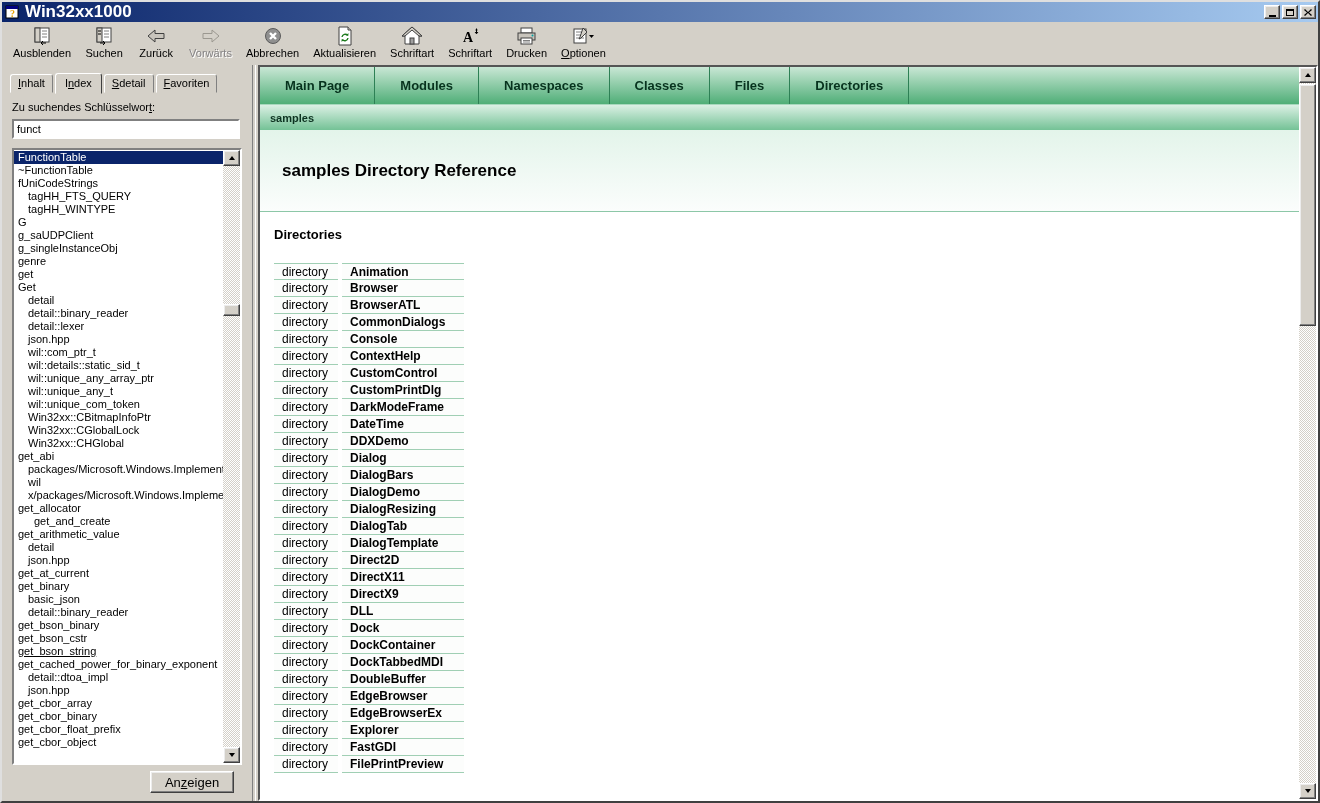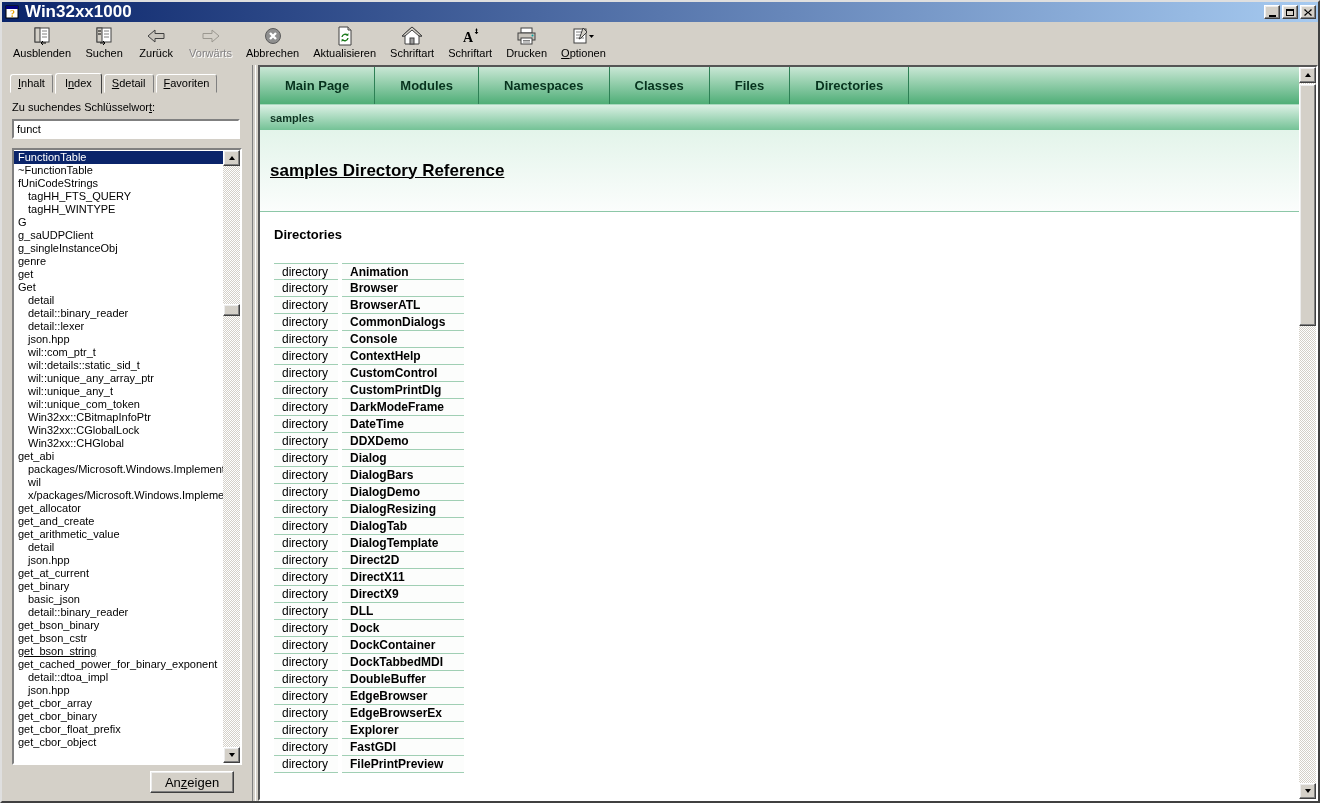--- a/index.html
+++ b/index.html
@@ -63,21 +63,21 @@
     border-left:1px solid #808080;border-right:1px solid #fff;}
   
   .content-pane{flex:1;min-width:0;border:2px solid;border-color:#555 #fff #fff #555;background:#fff;display:flex;}
   .doc-area{flex:1;min-width:0;display:flex;flex-direction:column;background:#fff;overflow:hidden;}
   .nav-tabs{flex:0 0 37px;background:linear-gradient(#c9e7d5,#4fae77);display:flex;}
   .nav-tab{padding:0 25px;line-height:37px;font-size:13px;font-weight:bold;color:#07331e;
     border-right:1px solid #2d8055;white-space:nowrap;}
   .crumb-bar{flex:0 0 26px;background:linear-gradient(#dbf0e4,#74c296);border-top:1px solid #a7d8bd;
     display:flex;align-items:center;font-size:11px;font-weight:bold;color:#0d3321;padding-left:10px;}
   .page-header{flex:0 0 82px;background:linear-gradient(#e3f4ea,#fbfdfc);border-bottom:1px solid #8cc7a7;
-    display:flex;align-items:center;padding-left:10px;text-decoration:underline;}
+    display:flex;align-items:center;padding-left:22px;}
   .page-title{font-size:17px;font-weight:bold;color:#000;margin:0;}
   .doc-body{flex:1;background:#fff;padding:15px 0 0 14px;overflow:hidden;}
   .section-heading{font-size:13px;font-weight:bold;color:#000;margin:0 0 21px 0;}
   .dir-table{border-collapse:separate;border-spacing:4px 0;margin-left:-4px;}
   .dir-table td{height:17px;font-size:12px;padding:0 8px;border-bottom:1px solid #a0cfb4;
     background:#fcfdfc;white-space:nowrap;vertical-align:middle;}
   .dir-table tr:first-child td{border-top:1px solid #a0cfb4;}
   .td-type{width:64px;color:#000;}
   .td-name{min-width:122px;font-weight:bold;color:#000;}
 </style>
@@ -254,21 +254,21 @@
             <div class="list-item" style="padding-left: 14px;">wil::unique_any_t</div>
             <div class="list-item" style="padding-left: 14px;">wil::unique_com_token</div>
             <div class="list-item" style="padding-left: 14px;">Win32xx::CBitmapInfoPtr</div>
             <div class="list-item" style="padding-left: 14px;">Win32xx::CGlobalLock</div>
             <div class="list-item" style="padding-left: 14px;">Win32xx::CHGlobal</div>
             <div class="list-item" style="padding-left: 4px;">get_abi</div>
             <div class="list-item" style="padding-left: 14px;">packages/Microsoft.Windows.Implementa</div>
             <div class="list-item" style="padding-left: 14px;">wil</div>
             <div class="list-item" style="padding-left: 14px;">x/packages/Microsoft.Windows.Implemen</div>
             <div class="list-item" style="padding-left: 4px;">get_allocator</div>
-            <div class="list-item" style="padding-left: 4px;">get_and_create</div>
+            <div class="list-item" style="padding-left: 20px;">get_and_create</div>
             <div class="list-item" style="padding-left: 4px;">get_arithmetic_value</div>
             <div class="list-item" style="padding-left: 14px;">detail</div>
             <div class="list-item" style="padding-left: 14px;">json.hpp</div>
             <div class="list-item" style="padding-left: 4px;">get_at_current</div>
             <div class="list-item" style="padding-left: 4px;">get_binary</div>
             <div class="list-item" style="padding-left: 14px;">basic_json</div>
             <div class="list-item" style="padding-left: 14px;">detail::binary_reader</div>
             <div class="list-item" style="padding-left: 4px;">get_bson_binary</div>
             <div class="list-item" style="padding-left: 4px;">get_bson_cstr</div>
             <div class="list-item" style="padding-left: 4px; text-decoration: underline;">get_bson_string</div>

